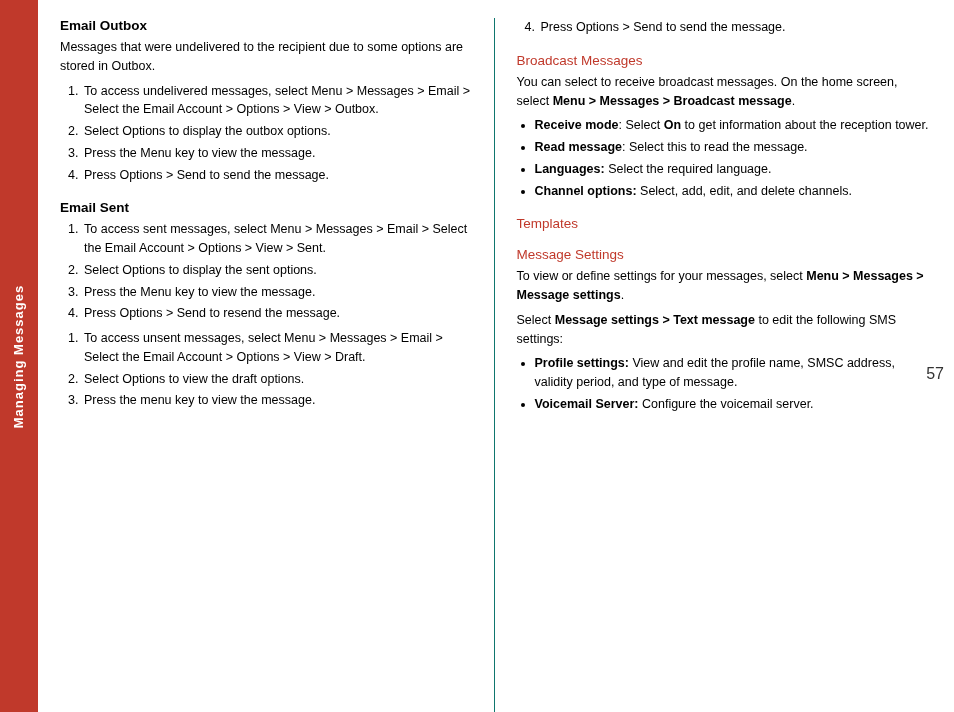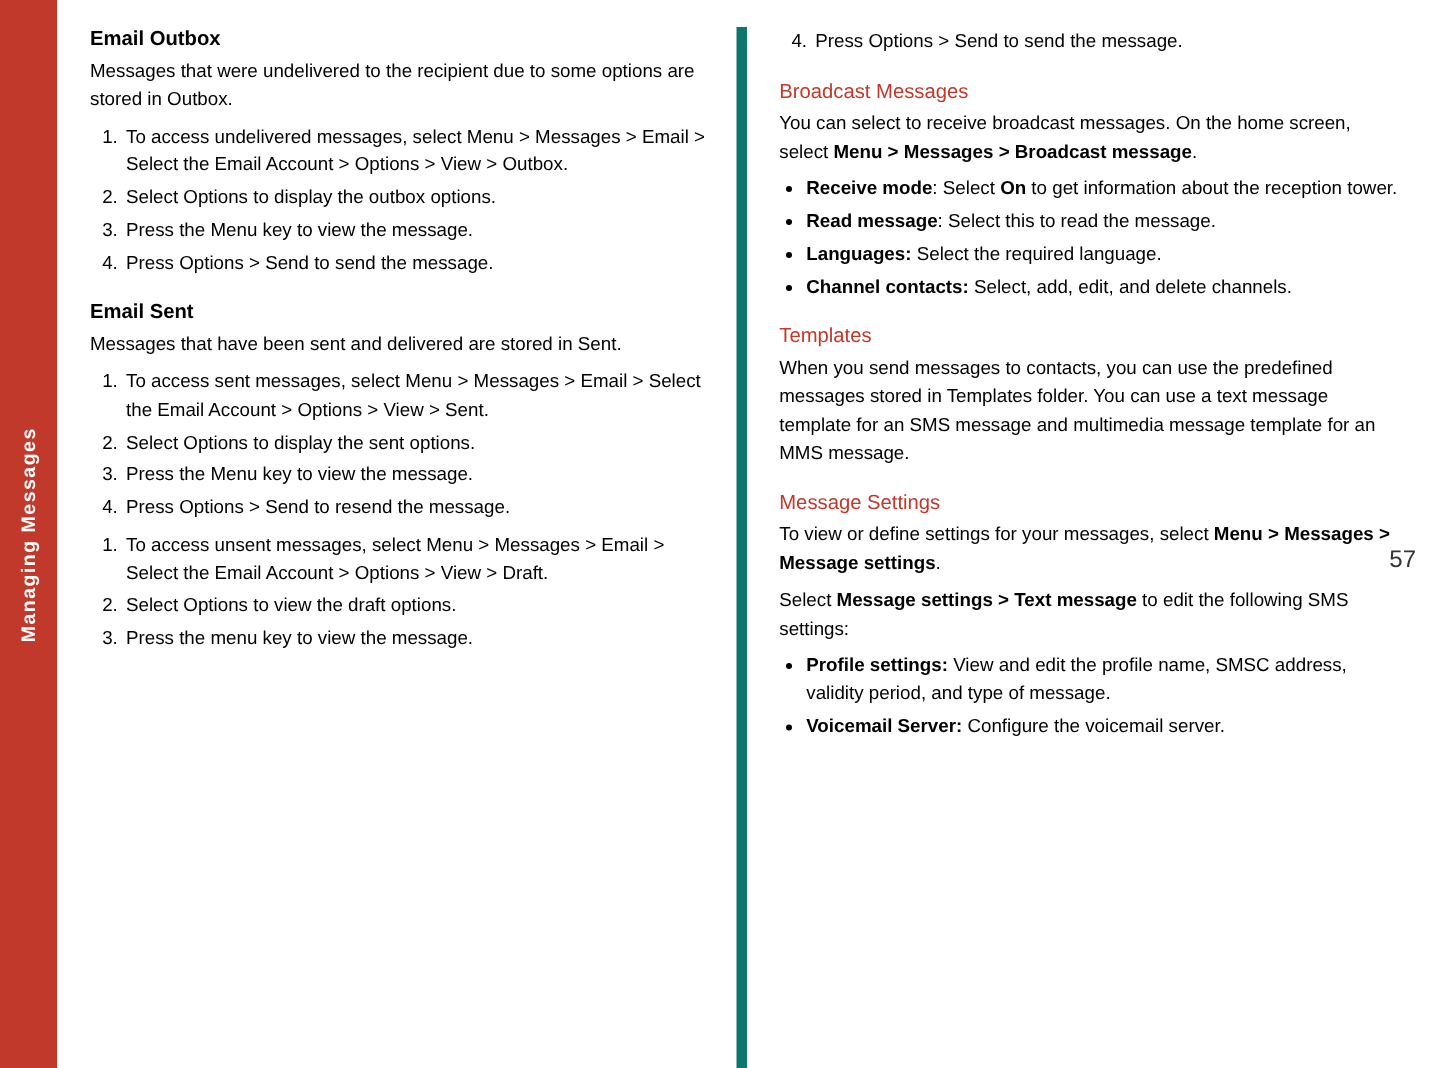--- a/index.html
+++ b/index.html
@@ -36,21 +36,21 @@
     .main-content {
       flex: 1;
       display: flex;
       padding: 18px 0 0 0;
     }
 
     
     .left-col {
       flex: 1;
       padding: 0 18px 18px 22px;
-      border-right: 7px solid #0f766e;
+      border-right: 1px solid #0f766e;
     }
 
     
     .right-col {
       flex: 1;
       padding: 0 22px 18px 22px;
       position: relative;
     }
 
     .section-heading {
@@ -134,21 +134,20 @@
     <div class="section-heading">Email Outbox</div>
     <p class="section-text">Messages that were undelivered to the recipient due to some options are stored in Outbox.</p>
     <ol>
       <li>To access undelivered messages, select <b>Menu</b> &gt; <b>Messages</b> &gt; <b>Email &gt; Select the Email Account &gt; Options &gt; View &gt; Outbox</b>.</li>
       <li>Select <b>Options</b> to display the outbox options.</li>
       <li>Press the <b>Menu</b> key to view the message.</li>
       <li>Press <b>Options &gt; Send</b> to send the message.</li>
     </ol>
 
     <div class="section-heading">Email Sent</div>
-    <p class="section-text">Messages that have been sent and delivered are stored in Sent.</p>
     <ol>
       <li>To access sent messages, select <b>Menu</b> &gt; <b>Messages &gt; Email &gt; Select the Email Account &gt; Options &gt; View &gt; Sent</b>.</li>
       <li>Select <b>Options</b> to display the sent options.</li>
       <li>Press the <b>Menu</b> key to view the message.</li>
       <li>Press <b>Options &gt; Send</b> to resend the message.</li>
     </ol>
 
     <ol>
       <li>To access unsent messages, select <b>Menu</b> &gt; <b>Messages &gt; Email &gt; Select the Email Account &gt; Options &gt; View &gt; Draft</b>.</li>
       <li>Select <b>Options</b> to view the draft options.</li>
@@ -164,25 +163,24 @@
     <ol start="4">
       <li>Press <b>Options &gt; Send</b> to send the message.</li>
     </ol>
 
     <div class="red-heading">Broadcast Messages</div>
     <p class="section-text">You can select to receive broadcast messages. On the home screen, select <b>Menu &gt; Messages &gt; Broadcast message</b>.</p>
     <ul>
       <li><b>Receive mode</b>: Select <b>On</b> to get information about the reception tower.</li>
       <li><b>Read message</b>: Select this to read the message.</li>
       <li><b>Languages:</b> Select the required language.</li>
-      <li><b>Channel contacts:</b> Select, add, edit, and delete channels.</li>
+      <li><b>Channel options:</b> Select, add, edit, and delete channels.</li>
     </ul>
 
     <div class="red-heading">Templates</div>
-    <p class="section-text">When you send messages to contacts, you can use the predefined messages stored in Templates folder. You can use a text message template for an SMS message and multimedia message template for an MMS message.</p>
 
     <div class="red-heading">Message Settings</div>
     <p class="section-text">To view or define settings for your messages, select <b>Menu &gt; Messages &gt; Message settings</b>.</p>
 
     <p class="section-text">Select <b>Message settings &gt; Text message</b> to edit the following SMS settings:</p>
     <ul>
       <li><b>Profile settings:</b> View and edit the profile name, SMSC address, validity period, and type of message.</li>
       <li><b>Voicemail Server:</b> Configure the voicemail server.</li>
     </ul>
 

